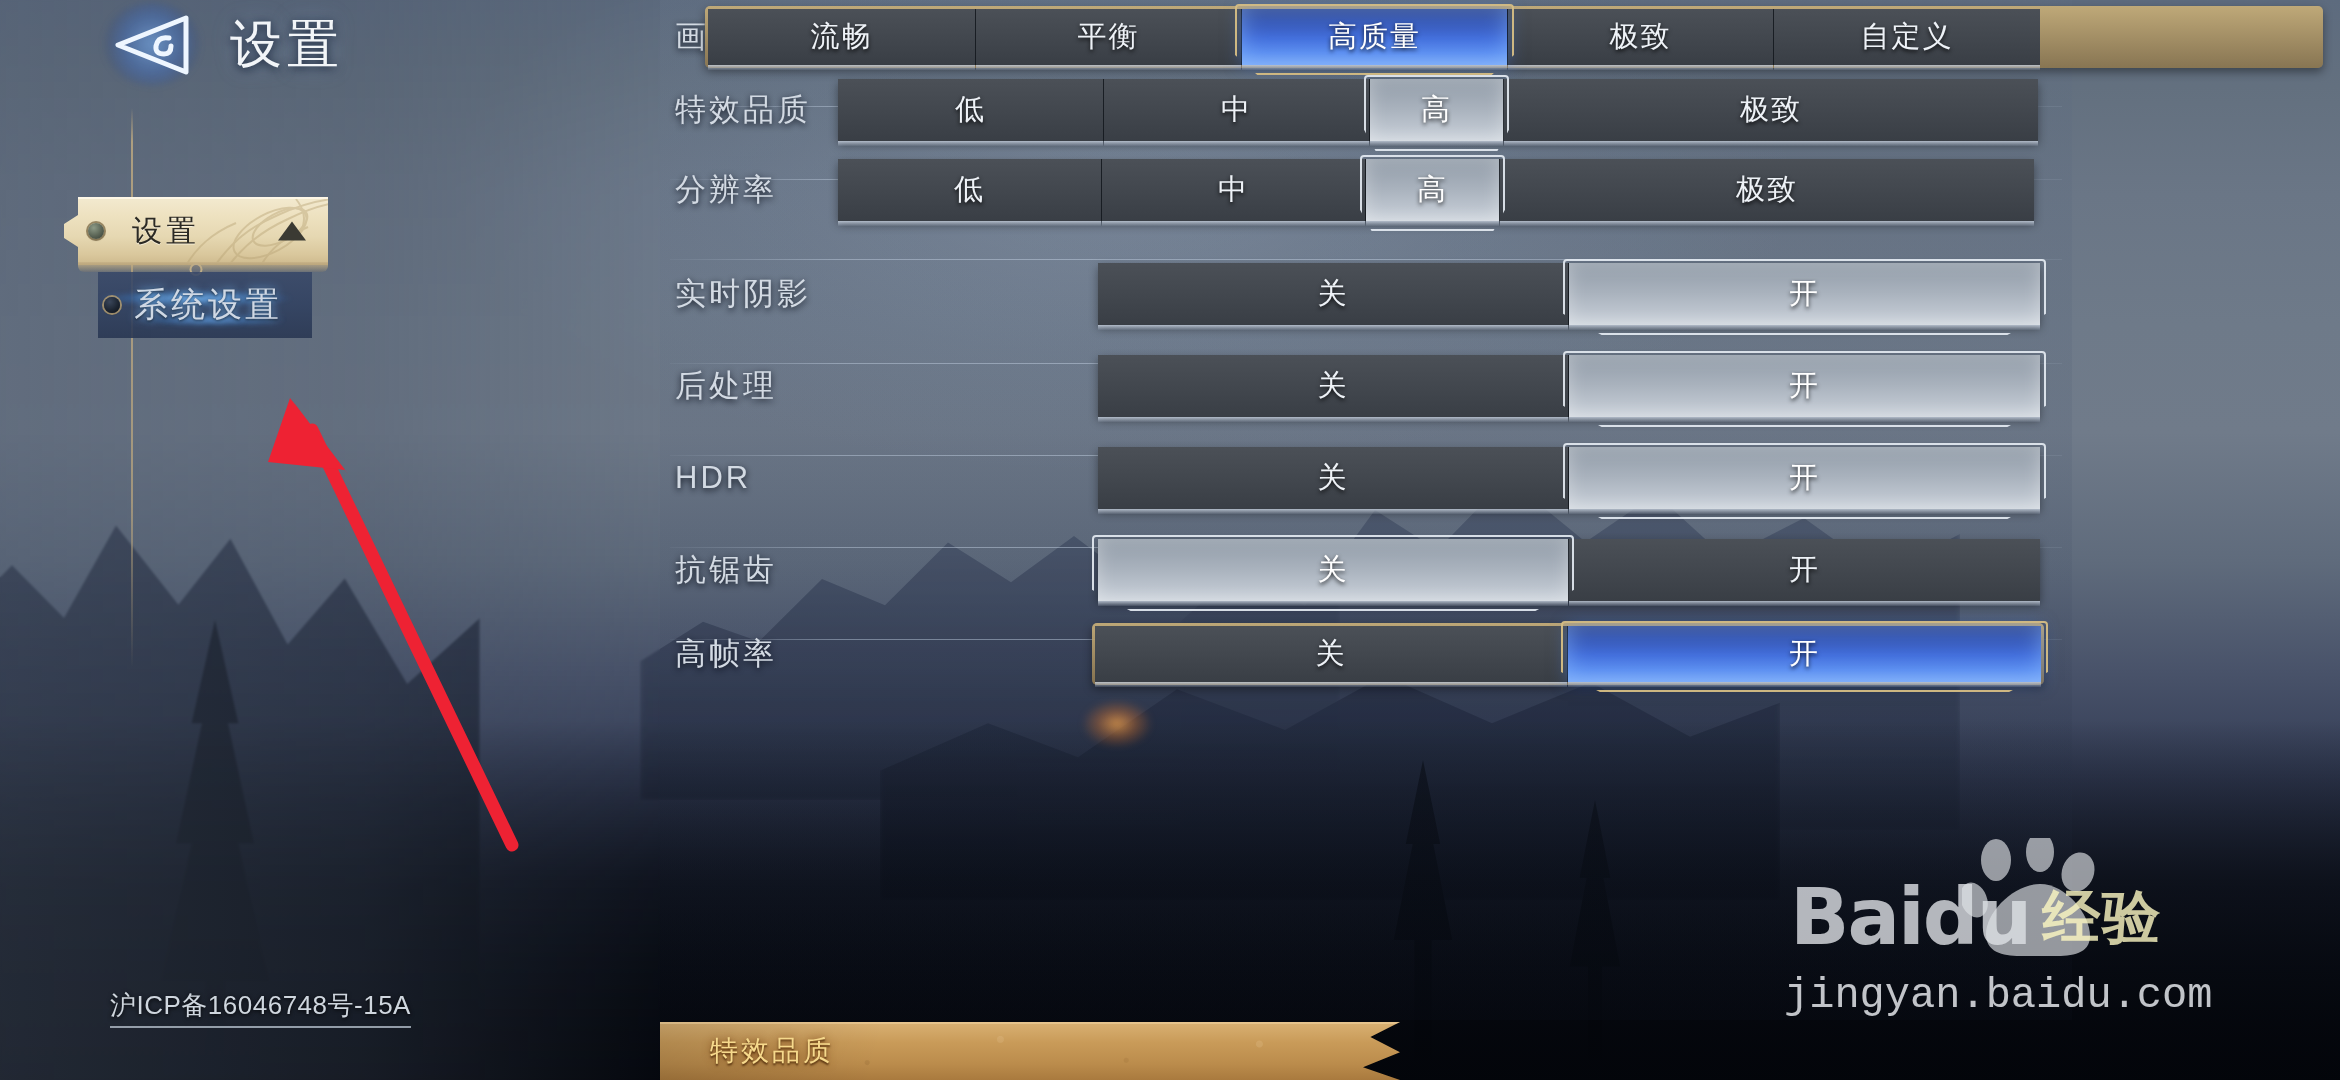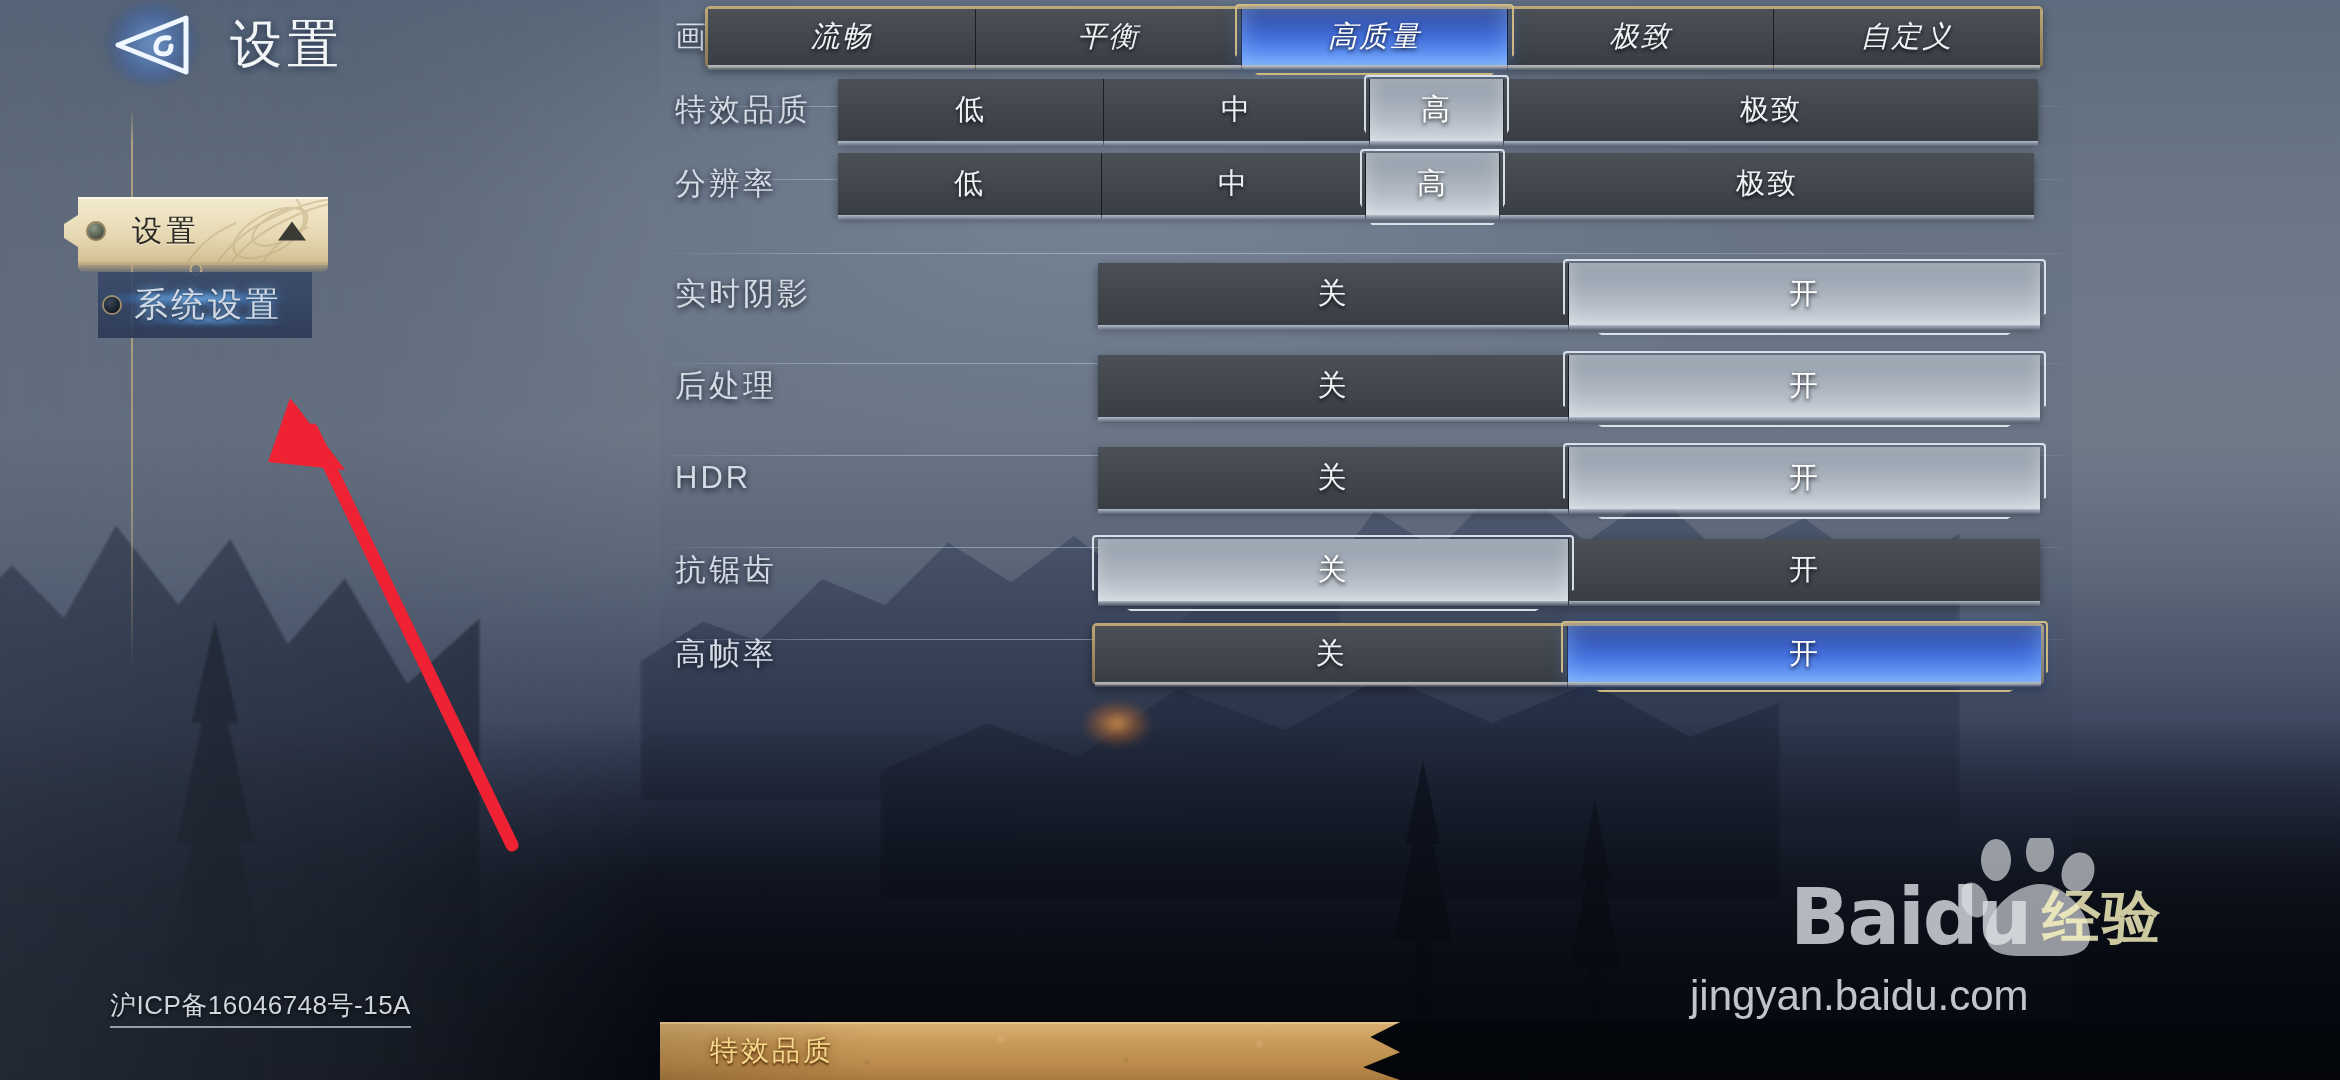--- a/index.html
+++ b/index.html
@@ -357,23 +357,23 @@
   
   .wm { position: absolute; pointer-events: none; }
   .wm-logo { left: 1790px; top: 878px; display: flex; align-items: center; gap: 12px; opacity: 0.80; }
   .wm-baidu {
     color: #dfe2e6; font-size: 78px; font-weight: 700; letter-spacing: -2px;
     font-family: "DejaVu Sans", "Liberation Sans", sans-serif;
     line-height: 1;
   }
   .wm-cn { color: #fef9c3; font-size: 58px; font-weight: 700; letter-spacing: 2px; line-height: 1; }
   .wm-url {
-    left: 1690px; top: 972px;
+    left: 1784px; top: 972px;
     color: #e3e6ea; font-size: 42px; letter-spacing: 0px; opacity: 0.85;
-    font-family: Liberation Sans, sans-serif;
+    font-family: Liberation Mono, monospace;
   }
   .paw { position: absolute; left: 1962px; top: 838px; opacity: 0.80; }
 </style>
 </head>
 <body>
 
 <div id="stage">
 
   <div class="bg-base"></div>
   <div class="bg-glow-sky"></div>
@@ -436,21 +436,21 @@
     </div>
 
     <div class="icp">沪ICP备16046748号-15A</div>
   </div>
 
   <div class="panel">
     <div class="panel-veil"></div>
 
     <div class="row" style="top:-33px;">
       <div class="row-label">画质配置</div>
-      <div class="seg gold-frame" style="left:45px; width:1338px;font-style:italic;">
+      <div class="seg gold-frame" style="left:45px; width:1618px;">
         <div class="seg-inner">
           <div class="seg-opt" style="width:268px;">流畅</div>
           <div class="seg-opt" style="width:266px;">平衡</div>
           <div class="seg-opt sel-blue" style="width:266px;">高质量</div>
           <div class="seg-opt" style="width:266px;">极致</div>
           <div class="seg-opt" style="width:266px;">自定义</div>
         </div>
       </div>
       <div class="row-sep"></div>
     </div>
@@ -459,21 +459,21 @@
       <div class="row-label">特效品质</div>
       <div class="seg" style="left:178px; width:1200px;">
         <div class="seg-opt" style="width:266px;">低</div>
         <div class="seg-opt" style="width:266px;">中</div>
         <div class="seg-opt sel" style="width:134px;">高</div>
         <div class="seg-opt" style="width:534px;">极致</div>
       </div>
       <div class="row-sep"></div>
     </div>
 
-    <div class="row" style="top:114px;">
+    <div class="row" style="top:120px;">
       <div class="row-label">分辨率</div>
       <div class="seg" style="left:178px; width:1196px;">
         <div class="seg-opt" style="width:264px;">低</div>
         <div class="seg-opt" style="width:264px;">中</div>
         <div class="seg-opt sel" style="width:134px;">高</div>
         <div class="seg-opt" style="width:534px;">极致</div>
       </div>
       <div class="row-sep"></div>
     </div>
 

